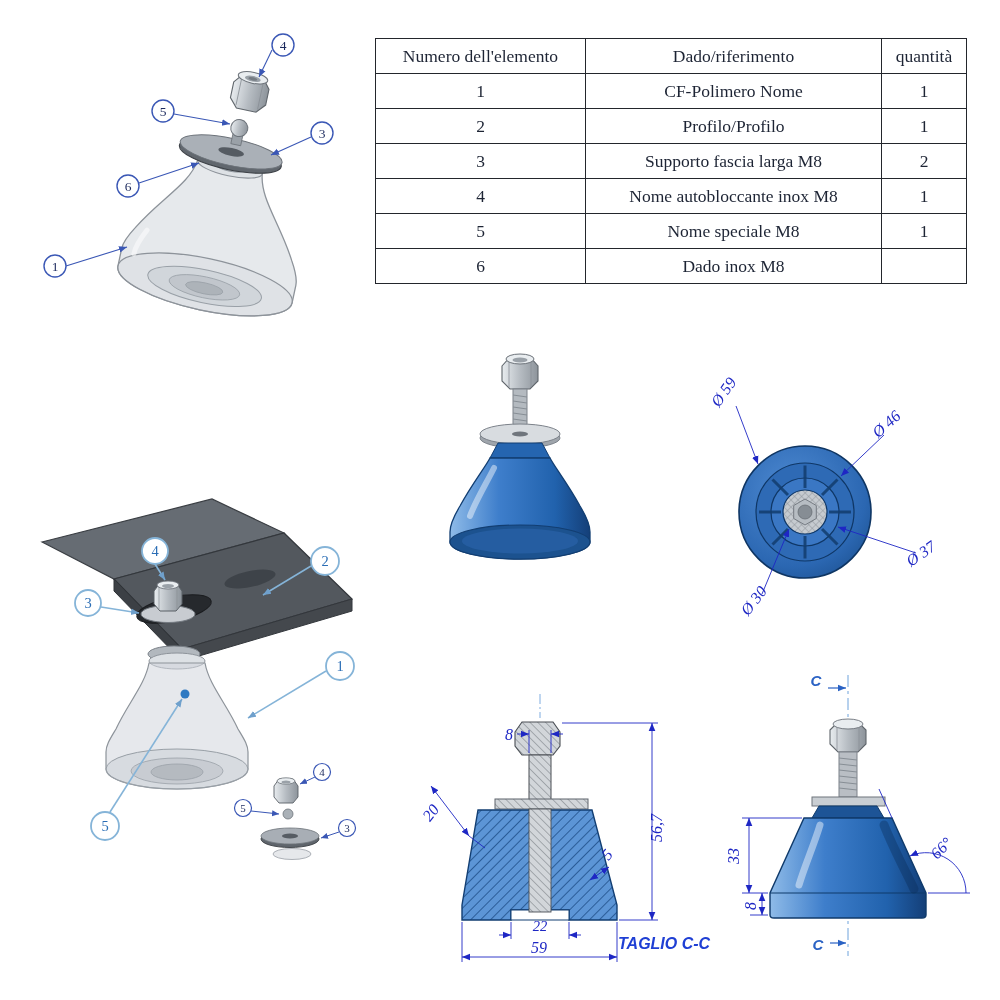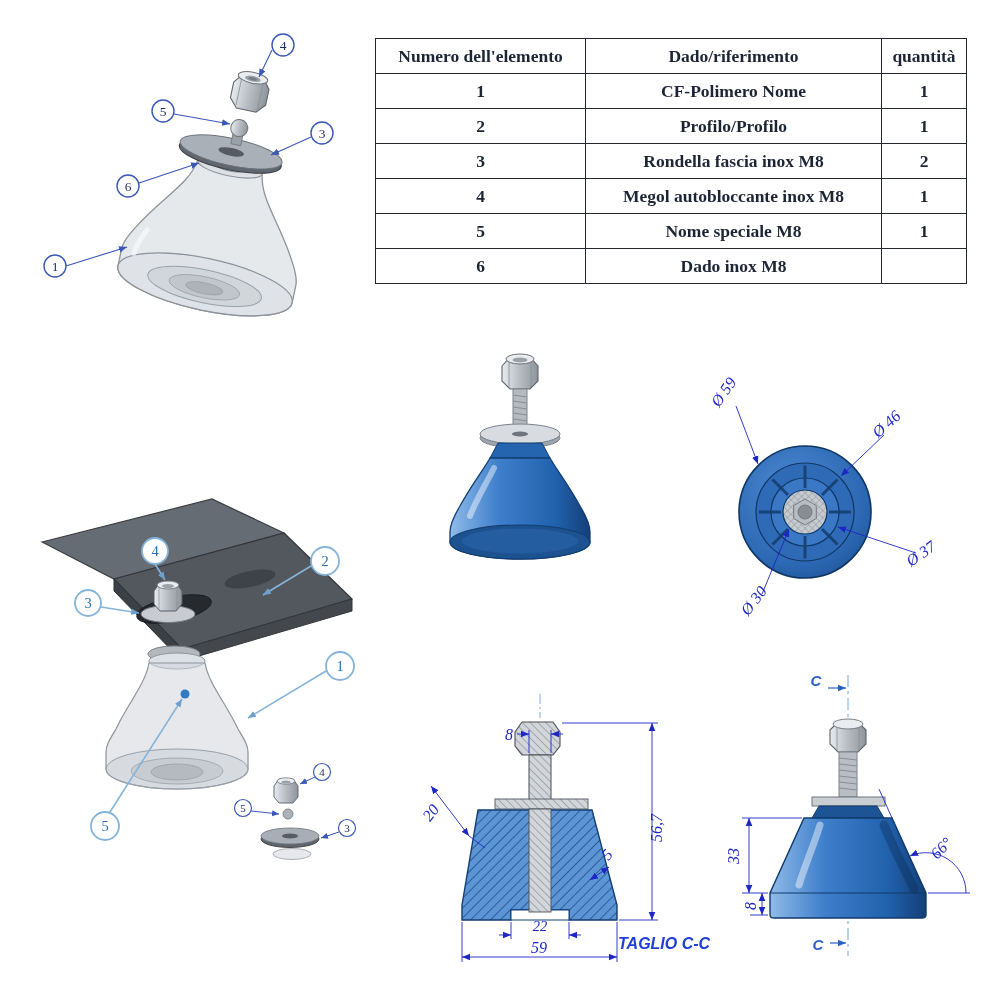--- a/index.html
+++ b/index.html
@@ -4,21 +4,21 @@
 <style>
   * { margin:0; padding:0; box-sizing:border-box; }
   html,body { width:1000px; height:1000px; background:#ffffff; }
   body { position:relative; font-family:"Liberation Serif", serif; }
   .page { position:absolute; left:0; top:0; width:1000px; height:1000px; background:#fff; overflow:hidden; }
   .panel { position:absolute; }
 
   
   table.bom { position:absolute; left:375px; top:38px; width:591px; border-collapse:collapse;
               font-size:17.5px; color:#1d2434; text-align:center; table-layout:fixed; }
-  .bom th, .bom td { border:1.4px solid #23262c; padding:5px 6px; font-weight:bold; height:35px; }
+  .bom th, .bom td { border:1.4px solid #23262c; padding:5px 6px; font-weight:normal; height:35px; }
   .bom col.c1 { width:210px; } .bom col.c2 { width:296px; } .bom col.c3 { width:85px; }
 
   
   text { user-select:none; }
   .dim   { font-family:"Liberation Serif", serif; font-style:italic; font-size:16px; fill:#1e27c4; }
   .dimsm { font-family:"Liberation Serif", serif; font-style:italic; font-size:14.5px; fill:#1e27c4; }
   .ctext  { font-family:"Liberation Serif", serif; font-size:13.5px; fill:#1c2a5e; }
   .ctext2 { font-family:"Liberation Serif", serif; font-size:14.5px; fill:#2a6db5; }
   .ctextm { font-family:"Liberation Serif", serif; font-size:11px;   fill:#1c2a5e; }
   .taglio { font-family:"Liberation Sans", sans-serif; font-style:italic; font-weight:bold; font-size:16px; fill:#1f3fd4; }
@@ -127,26 +127,26 @@
         <td>CF-Polimero Nome</td>
         <td>1</td>
       </tr>
       <tr>
         <td>2</td>
         <td>Profilo/Profilo</td>
         <td>1</td>
       </tr>
       <tr>
         <td>3</td>
-        <td>Rondella fascia inox M8</td>
+        <td>Supporto fascia larga M8</td>
         <td>2</td>
       </tr>
       <tr>
         <td>4</td>
-        <td>Megol autobloccante inox M8</td>
+        <td>Nome autobloccante inox M8</td>
         <td>1</td>
       </tr>
       <tr>
         <td>5</td>
         <td>Nome speciale M8</td>
         <td>1</td>
       </tr>
       <tr>
         <td>6</td>
         <td>Dado inox M8</td>

